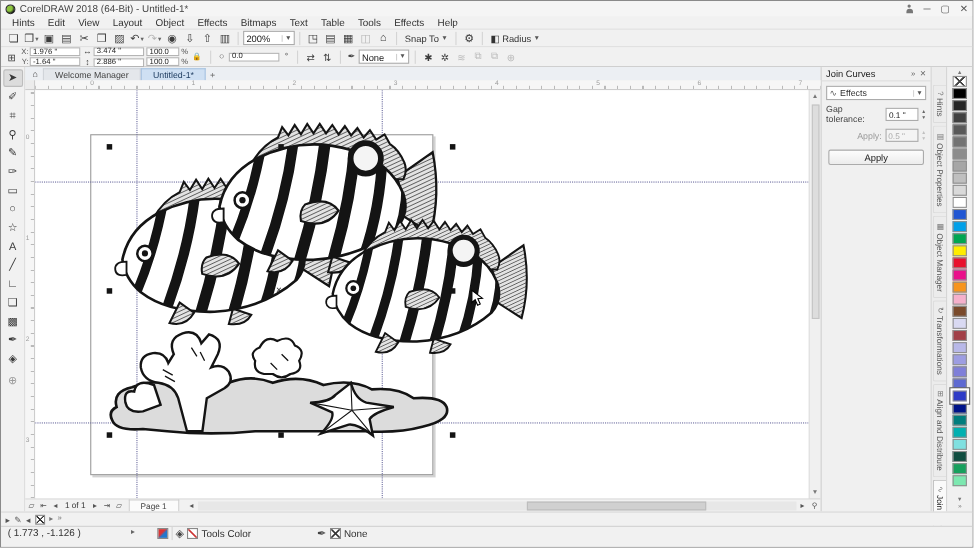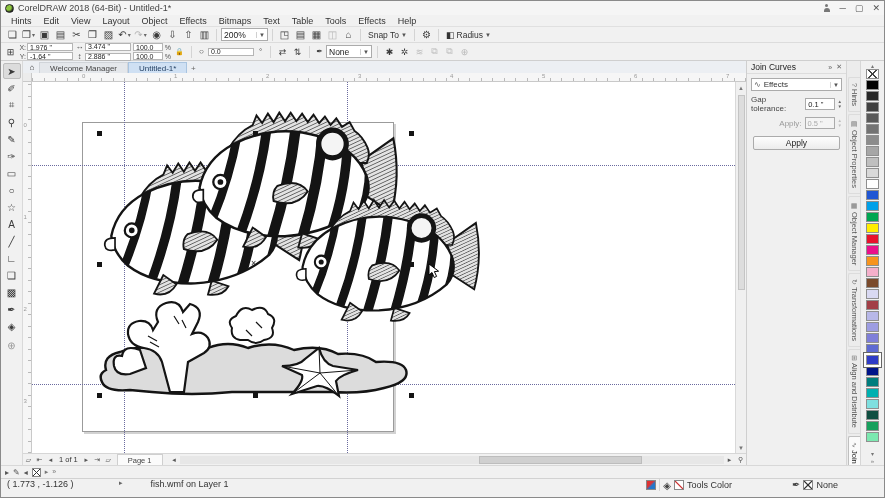--- a/index.html
+++ b/index.html
@@ -558,21 +558,20 @@
     <span class="dp-swatch xsw2"></span>
     <span class="dp-right">
       <span>▸</span>
       <span>»</span>
     </span>
   </div>
 
   <div class="statusbar">
     <span class="sb-coords">( 1.773 , -1.126 )</span>
     <span class="sb-fly">▸</span>
-    <span class="sb-obj">fish.wmf on Layer 1</span>
     <span class="sb-group">
       <span class="miniswatch gradswatch"></span>
       <span class="sb-sep"></span>
       <span class="sb-icon">◈</span>
       <span class="miniswatch xsw"></span>
       <span>Tools Color</span>
     </span>
     <span class="sb-group" style="margin-left:40px;margin-right:40px;">
       <span class="sb-icon">✒</span>
       <span class="miniswatch xsw2"></span>

